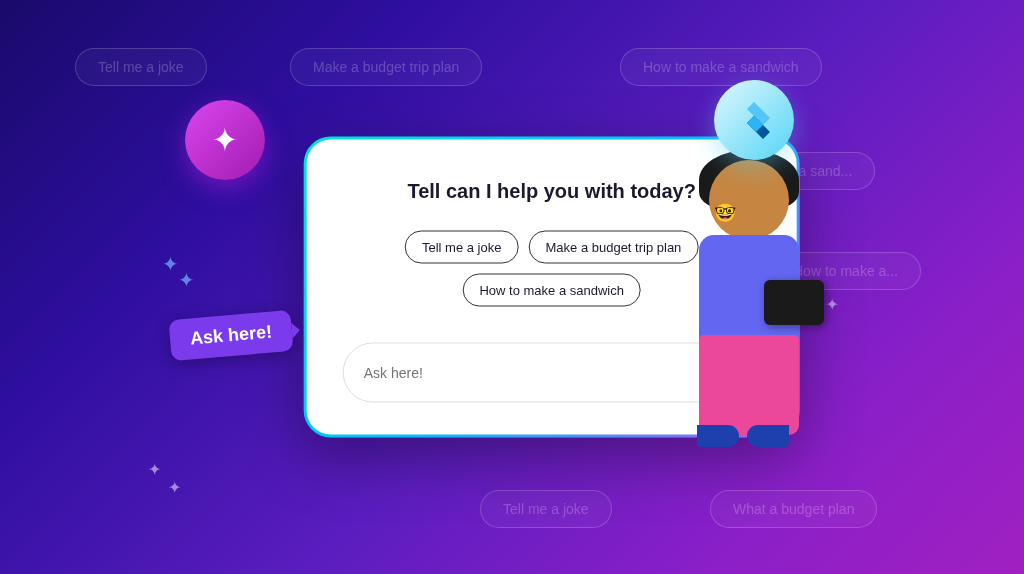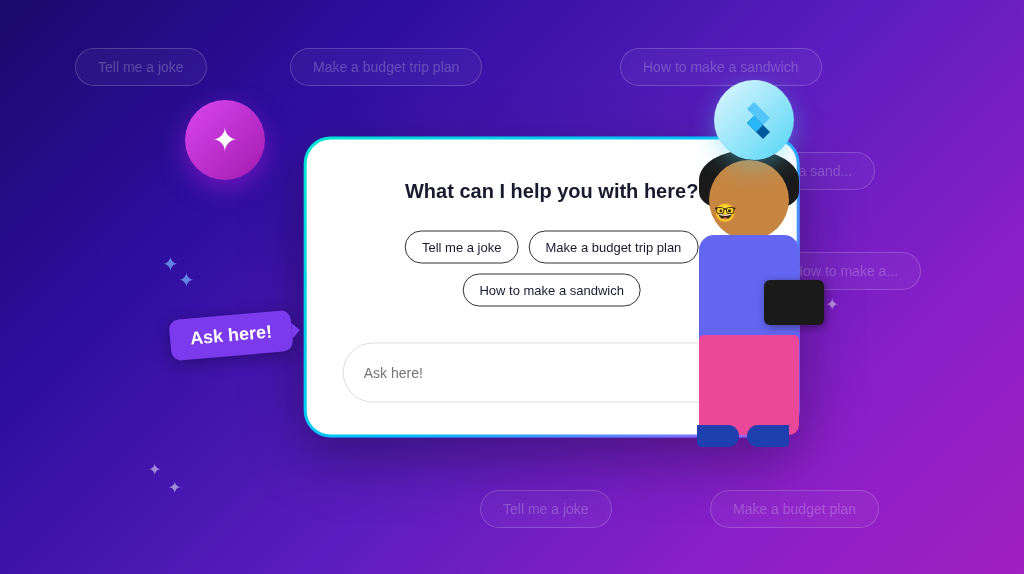--- a/index.html
+++ b/index.html
@@ -269,21 +269,21 @@
 
 <div style="position:absolute;inset:0;background:linear-gradient(135deg,#1a0a6b 0%,#2d0e9e 25%,#5b1dbf 55%,#8b1fc8 80%,#a020c0 100%);"></div>
 
 <div class="bg-pills">
   <div class="bg-pill" style="top:48px;left:75px;">Tell me a joke</div>
   <div class="bg-pill" style="top:48px;left:290px;">Make a budget trip plan</div>
   <div class="bg-pill" style="top:48px;left:620px;">How to make a sandwich</div>
   <div class="bg-pill" style="top:152px;left:690px;">How to make a sand...</div>
   <div class="bg-pill" style="top:252px;left:770px;">How to make a...</div>
   <div class="bg-pill" style="top:490px;left:480px;">Tell me a joke</div>
-  <div class="bg-pill" style="top:490px;left:710px;">Make a budget plan</div>
+  <div class="bg-pill" style="top:490px;left:710px;">What a budget plan</div>
 </div>
 
 <div class="small-sparkle" style="left:162px;top:252px;">✦</div>
 <div class="small-sparkle" style="left:178px;top:268px;">✦</div>
 <div class="small-sparkle-white" style="left:148px;top:460px;">✦</div>
 <div class="small-sparkle-white" style="left:168px;top:478px;">✦</div>
 <div class="small-sparkle-white" style="right:185px;top:295px;">✦</div>
 
 <div class="sparkle-circle">
   <span class="sparkle-icon">✦</span>
@@ -294,21 +294,21 @@
   <svg width="44" height="44" viewBox="0 0 44 44">
     <polygon points="22,4 38,20 31,27 15,11" fill="#54c5f8"></polygon>
     <polygon points="22,18 38,34 31,41 15,25" fill="#01579b"></polygon>
     <polygon points="22,18 31,27 24,34 15,25" fill="#29b6f6"></polygon>
   </svg>
 </div>
 
 <div style="position:absolute;left:50%;top:50%;transform:translate(-42%,-50%);z-index:9;">
   <div style="background:linear-gradient(135deg,#00e5d0,#00bfff,#a259ff);border-radius:27px;padding:3px;box-shadow:0 20px 60px rgba(0,0,0,0.35);">
     <div style="background:white;border-radius:24px;padding:40px 36px 32px;width:490px;">
-      <h2 class="chat-title">What can I help you with here?</h2>
+      <h2 class="chat-title">Tell can I help you with today?</h2>
 
       <div class="suggestion-pills">
         <button class="suggestion-pill">Tell me a joke</button>
         <button class="suggestion-pill">Make a budget trip plan</button>
         <button class="suggestion-pill">How to make a sandwich</button>
       </div>
 
       <div class="input-row">
         <input type="text" class="chat-input" placeholder="Ask here!" style="">
         <button class="send-btn">

